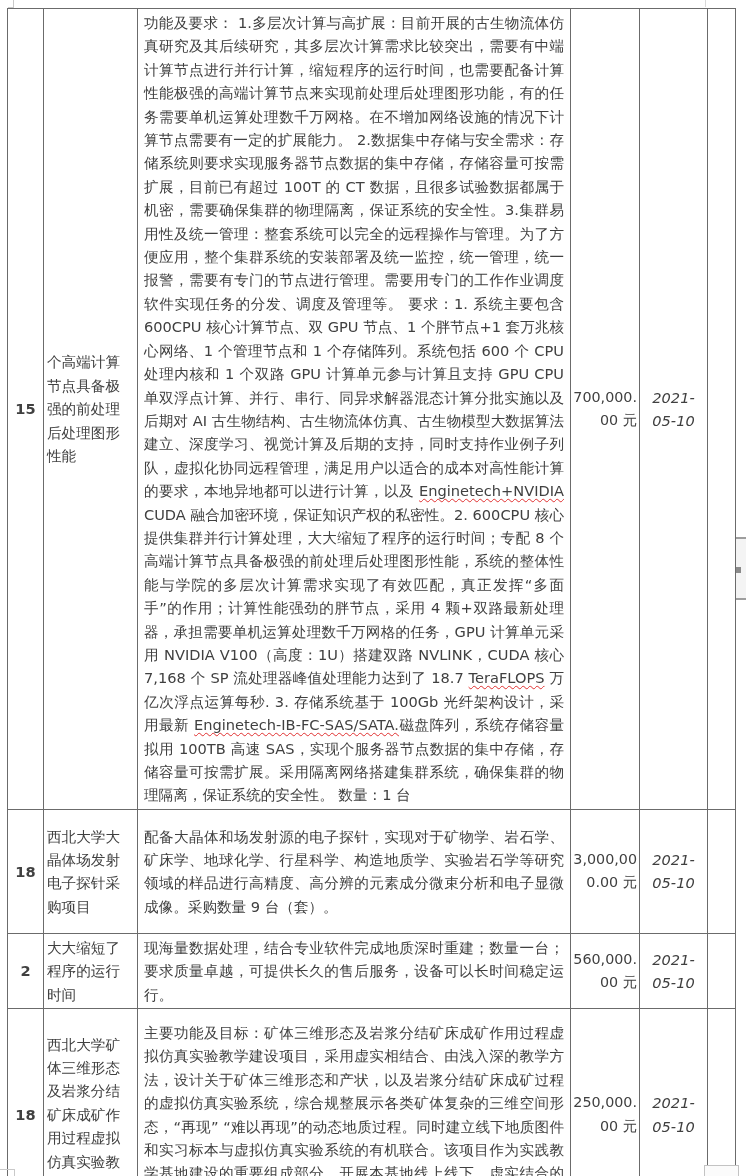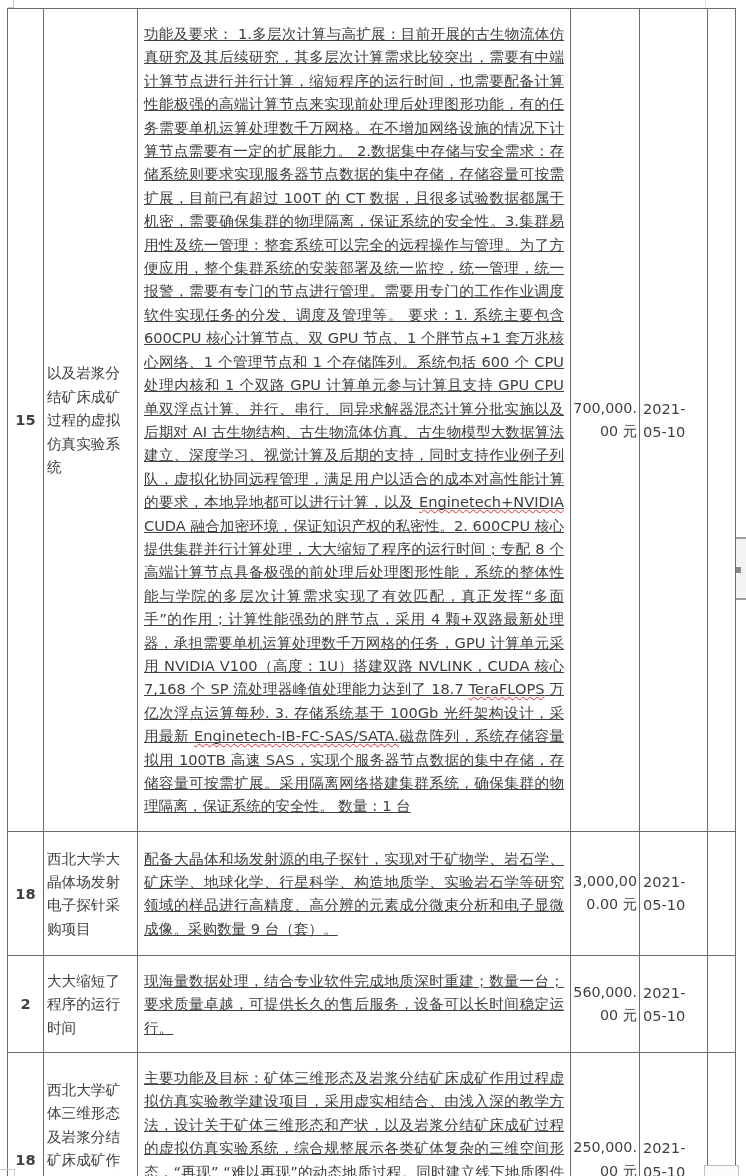--- a/index.html
+++ b/index.html
@@ -16,23 +16,23 @@
   .doc-table td{
     border:1px solid var(--border-color,#6b6b6b);
     vertical-align:middle;
     font-size:14.6px;line-height:23.4px;
     color:var(--text-color,#404040);
   }
   .c-no{width:36px;} .c-name{width:94px;} .c-desc{width:433px;}
   .c-amount{width:69px;} .c-date{width:68px;} .c-extra{width:28px;}
   td.num{text-align:center;padding:0 2px;font-weight:bold;}
   td.name{text-align:left;padding:1px 3px;}
-  td.desc{text-align:justify;padding:13px 6px;text-decoration:underline;}
+  td.desc{text-align:justify;padding:2px 6px;}
   td.amount{text-align:right;padding:1px 2px;word-break:break-all;font-size:14.3px;}
-  td.date{text-align:left;padding:1px 3px;}
+  td.date{text-align:center;padding:1px 3px;font-style:italic;}
   tr.r15{height:707px;} tr.r16{height:124px;} tr.r17{height:74px;} tr.r18{height:212px;}
   .sp{
     text-decoration:underline wavy var(--squiggle-color,#e03030);
     text-decoration-thickness:1px;text-underline-offset:2px;text-decoration-skip-ink:none;
   }
   
   .frag{position:absolute;pointer-events:none;}
   .frag-top-left{left:8px;top:0;width:5px;height:7px;border-right:1px solid #c9c9c9;border-bottom:1px solid #c9c9c9;}
   .frag-top-right{left:705px;top:0;width:1px;height:7px;background:#d9d9d9;}
   .frag-bottom-left{left:0;top:1169px;width:14px;height:7px;border-top:1px solid #c9c9c9;border-right:1px solid #c9c9c9;}
@@ -54,21 +54,21 @@
     <col class="c-no">
       <col class="c-name">
       <col class="c-desc">
     <col class="c-amount">
       <col class="c-date">
       <col class="c-extra">
   </colgroup>
   <tbody>
       <tr class="r15">
         <td class="num">15</td>
-        <td class="name">以及岩浆分结矿床成矿过程的虚拟仿真实验系统</td>
+        <td class="name">个高端计算节点具备极强的前处理后处理图形性能</td>
         <td class="desc"><span>功能及要求： 1.多层次计算与高扩展：目前开展的古生物流体仿真研究及其后续研究，其多层次计算需求比较突出，需要有中端计算节点进行并行计算，缩短程序的运行时间，也需要配备计算性能极强的高端计算节点来实现前处理后处理图形功能，有的任务需要单机运算处理数千万网格。在不增加网络设施的情况下计算节点需要有一定的扩展能力。 2.数据集中存储与安全需求：存储系统则要求实现服务器节点数据的集中存储，存储容量可按需扩展，目前已有超过 100T 的 CT 数据，且很多试验数据都属于机密，需要确保集群的物理隔离，保证系统的安全性。3.集群易用性及统一管理：整套系统可以完全的远程操作与管理。为了方便应用，整个集群系统的安装部署及统一监控，统一管理，统一报警，需要有专门的节点进行管理。需要用专门的工作作业调度软件实现任务的分发、调度及管理等。 要求：1. 系统主要包含 600CPU 核心计算节点、双 GPU 节点、1 个胖节点+1 套万兆核心网络、1 个管理节点和 1 个存储阵列。系统包括 600 个 CPU 处理内核和 1 个双路 GPU 计算单元参与计算且支持 GPU CPU 单双浮点计算、并行、串行、同异求解器混态计算分批实施以及后期对 AI 古生物结构、古生物流体仿真、古生物模型大数据算法建立、深度学习、视觉计算及后期的支持，同时支持作业例子列队，虚拟化协同远程管理，满足用户以适合的成本对高性能计算的要求，本地异地都可以进行计算，以及 </span><span class="sp">Enginetech+NVIDIA</span><span> CUDA 融合加密环境，保证知识产权的私密性。2. 600CPU 核心提供集群并行计算处理，大大缩短了程序的运行时间；专配 8 个高端计算节点具备极强的前处理后处理图形性能，系统的整体性能与学院的多层次计算需求实现了有效匹配，真正发挥“多面手”的作用；计算性能强劲的胖节点，采用 4 颗+双路最新处理器，承担需要单机运算处理数千万网格的任务，GPU 计算单元采用 NVIDIA V100（高度：1U）搭建双路 NVLINK，CUDA 核心 7,168 个 SP 流处理器峰值处理能力达到了 18.7 </span><span class="sp">TeraFLOPS</span><span> 万亿次浮点运算每秒. 3. 存储系统基于 100Gb 光纤架构设计，采用最新 </span><span class="sp">Enginetech-IB-FC-SAS/SATA.</span><span>磁盘阵列，系统存储容量拟用 100TB 高速 SAS，实现个服务器节点数据的集中存储，存储容量可按需扩展。采用隔离网络搭建集群系统，确保集群的物理隔离，保证系统的安全性。 数量：1 台</span></td>
         <td class="amount">700,000.00 元</td>
         <td class="date">2021-05-10</td>
         <td class="extra"></td>
       </tr>
       <tr class="r16">
         <td class="num">18</td>
         <td class="name">西北大学大晶体场发射电子探针采购项目</td>
         <td class="desc"><span>配备大晶体和场发射源的电子探针，实现对于矿物学、岩石学、矿床学、地球化学、行星科学、构造地质学、实验岩石学等研究领域的样品进行高精度、高分辨的元素成分微束分析和电子显微成像。采购数量 9 台（套）。</span></td>
         <td class="amount">3,000,000.00 元</td>

